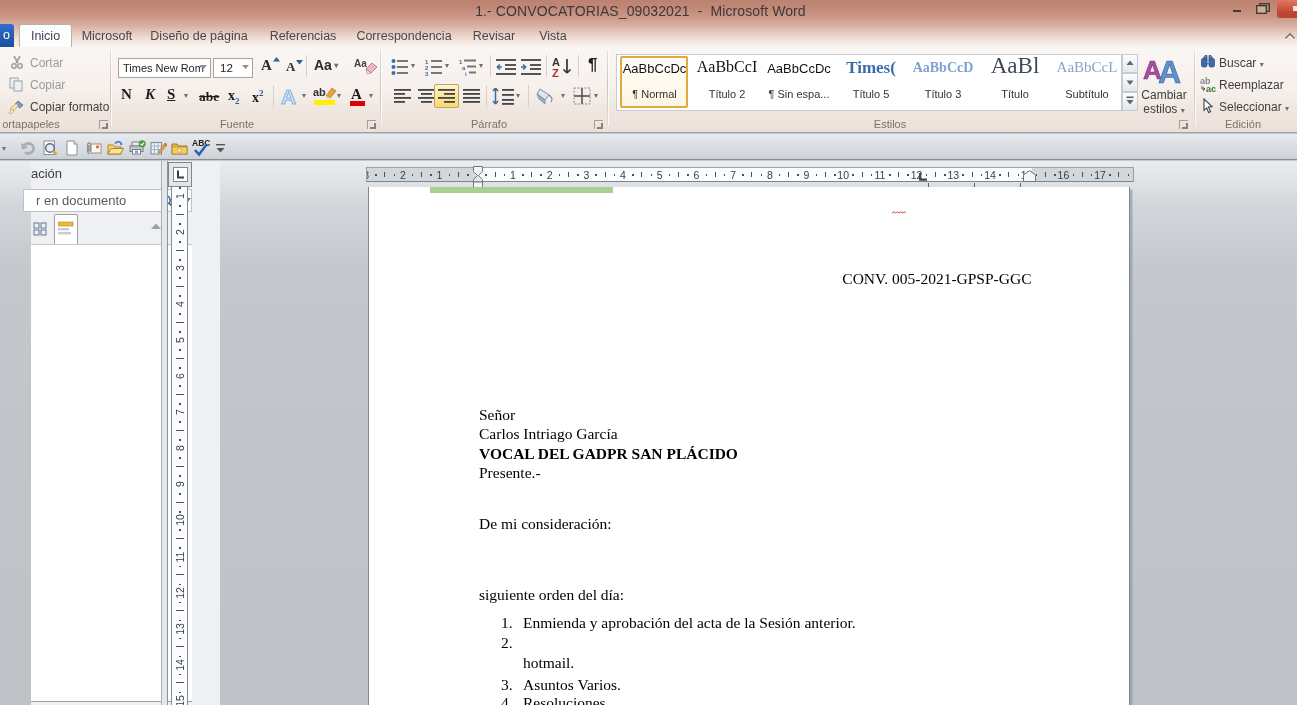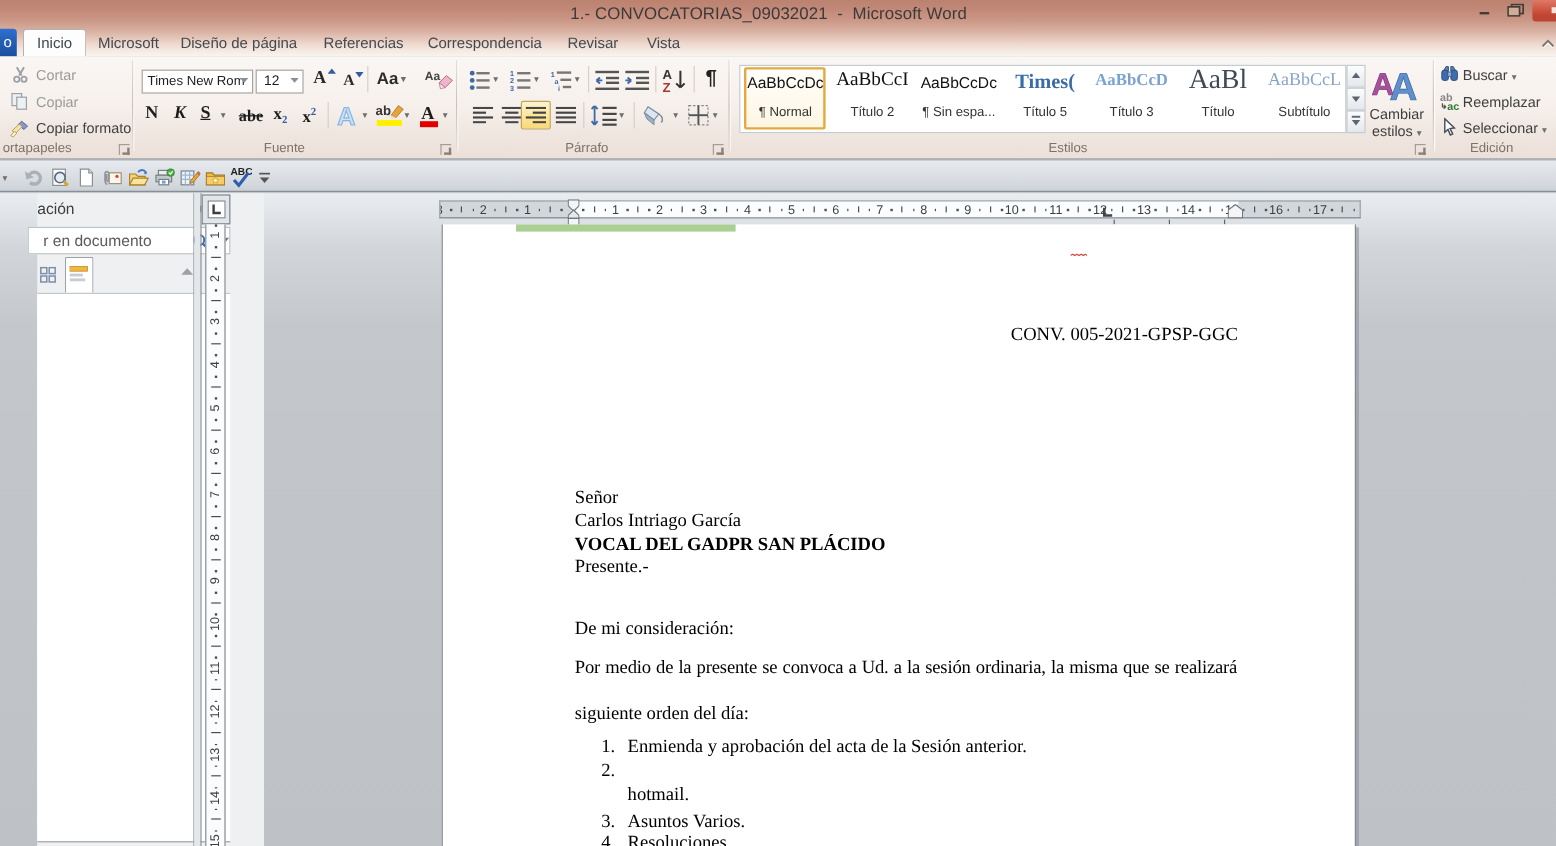--- a/index.html
+++ b/index.html
@@ -719,21 +719,20 @@
           <svg width="14" height="3">
             <path d="M0 2 L1.8 0.8 L3.6 2 L5.4 0.8 L7.2 2 L9 0.8 L10.8 2 L12.6 0.8 L14 2" fill="none" stroke="#cc4b42" stroke-width="1"></path>
           </svg>
         </div>
       <div class="abs doc" style="right:97.5px;top:82px;">CONV. 005-2021-GPSP-GGC</div>
       <div class="abs doc" style="left:110px;top:217.7px;">Señor</div>
       <div class="abs doc" style="left:110px;top:237px;">Carlos Intriago García</div>
       <div class="abs doc" style="left:110px;top:256.9px;font-weight:bold;">VOCAL DEL GADPR SAN PLÁCIDO</div>
       <div class="abs doc" style="left:110px;top:276.1px;">Presente.-</div>
       <div class="abs doc" style="left:110px;top:327.2px;">De mi consideración:</div>
-      <div class="abs doc docj" style="left:110px;top:360.3px;width:552px;letter-spacing:-0.15px;">Por medio de la presente se convoca a Ud. a la sesión ordinaria, la misma que se realizará</div>
       <div class="abs doc" style="left:110px;top:398.2px;">siguiente orden del día:</div>
       <div class="abs doc" style="left:132px;top:426.4px;">1.</div>
       <div class="abs doc" style="left:154px;top:426.4px;">Enmienda y aprobación del acta de la Sesión anterior.</div>
       <div class="abs doc" style="left:132px;top:446.3px;">2.</div>
       <div class="abs doc" style="left:154px;top:465.5px;">hotmail.</div>
       <div class="abs doc" style="left:132px;top:488.4px;">3.</div>
       <div class="abs doc" style="left:154px;top:488.4px;">Asuntos Varios.</div>
       <div class="abs doc" style="left:132px;top:506.4px;">4.</div>
       <div class="abs doc" style="left:154px;top:506.4px;">Resoluciones.</div>
     </div>

